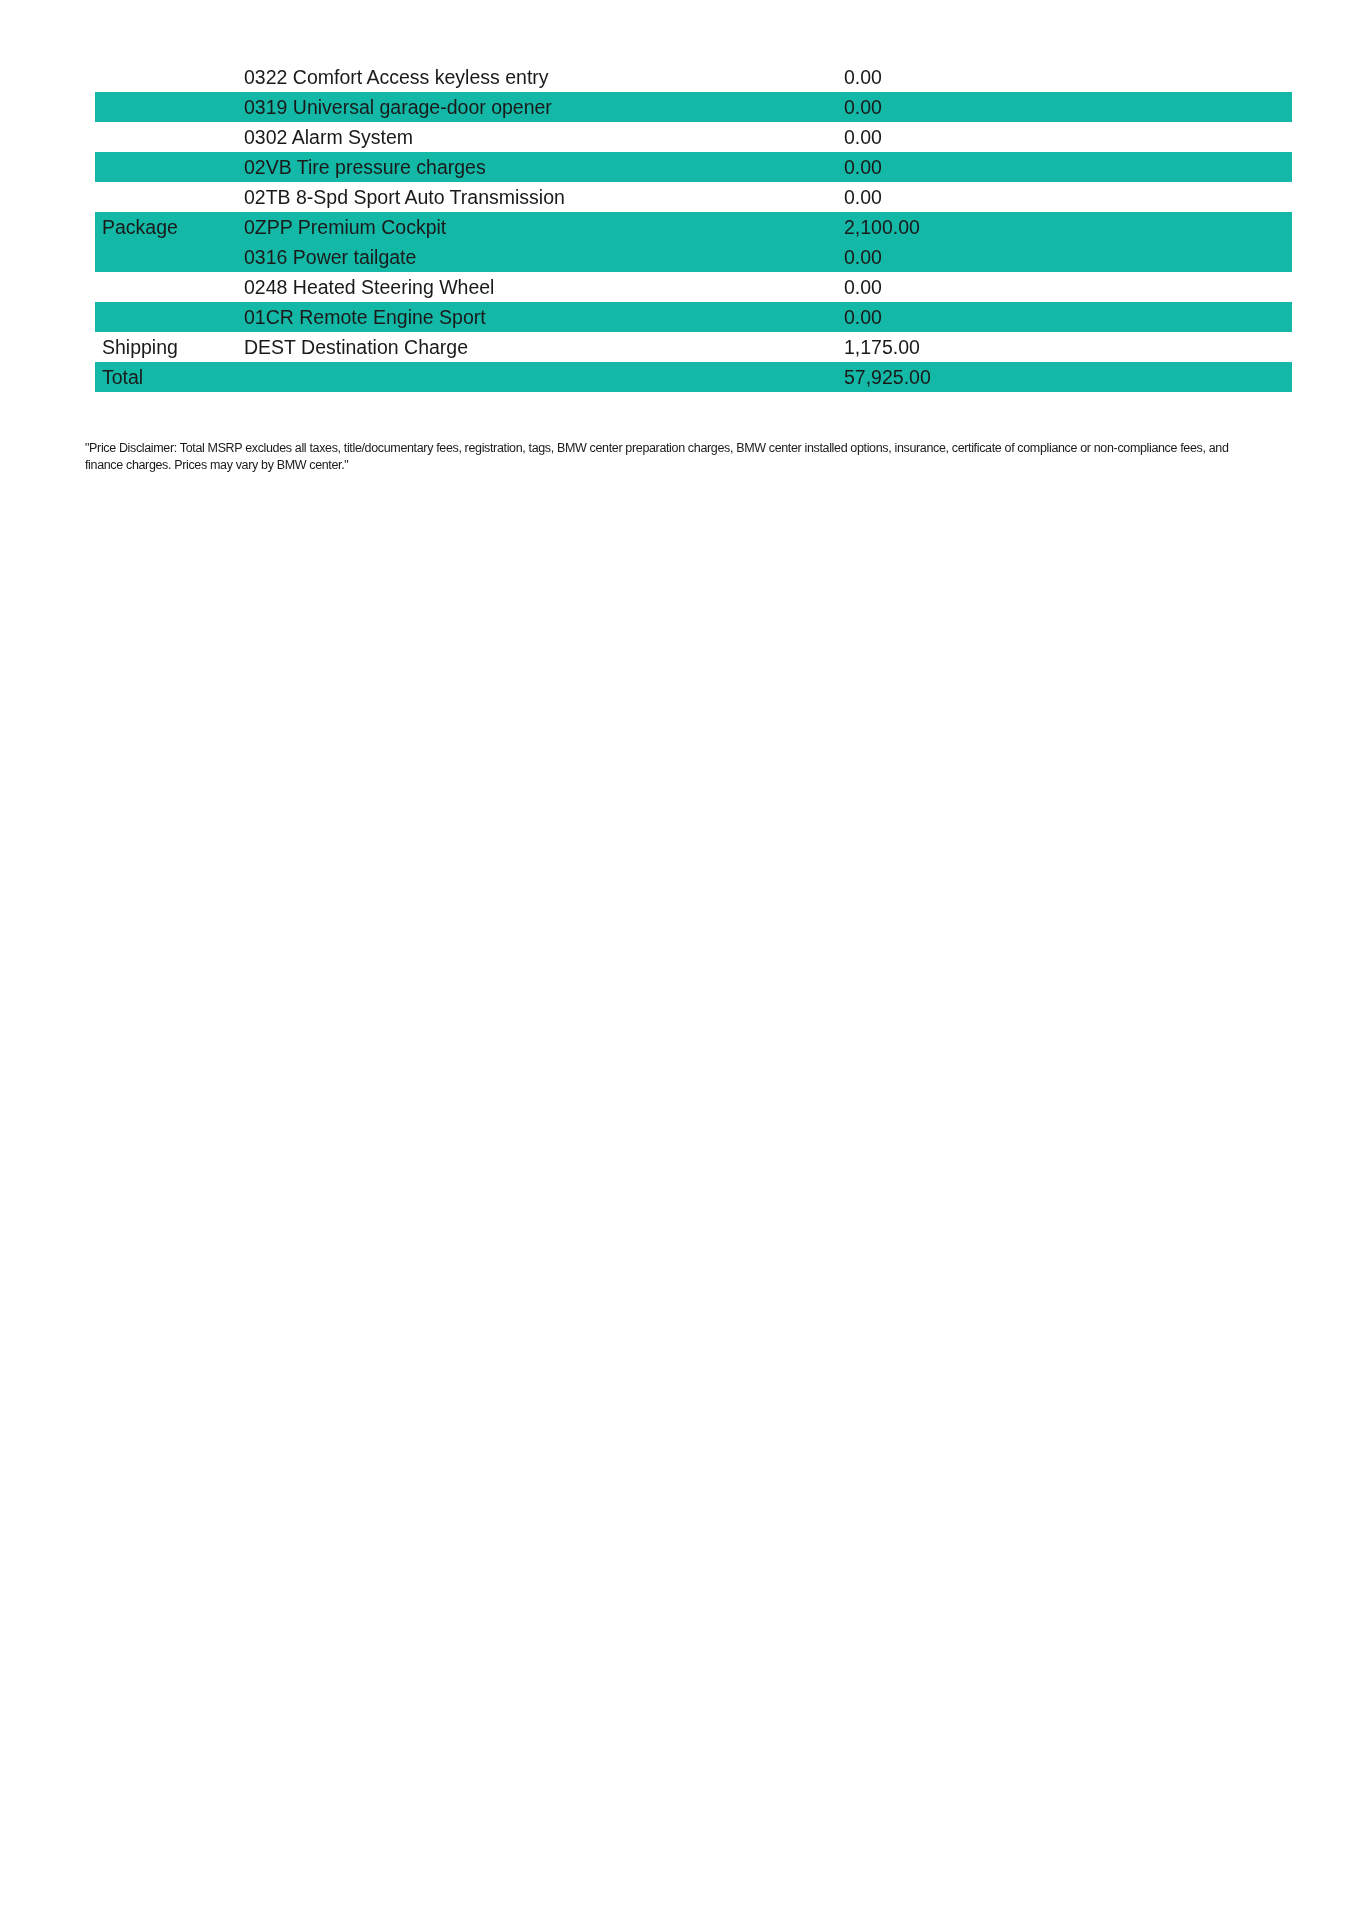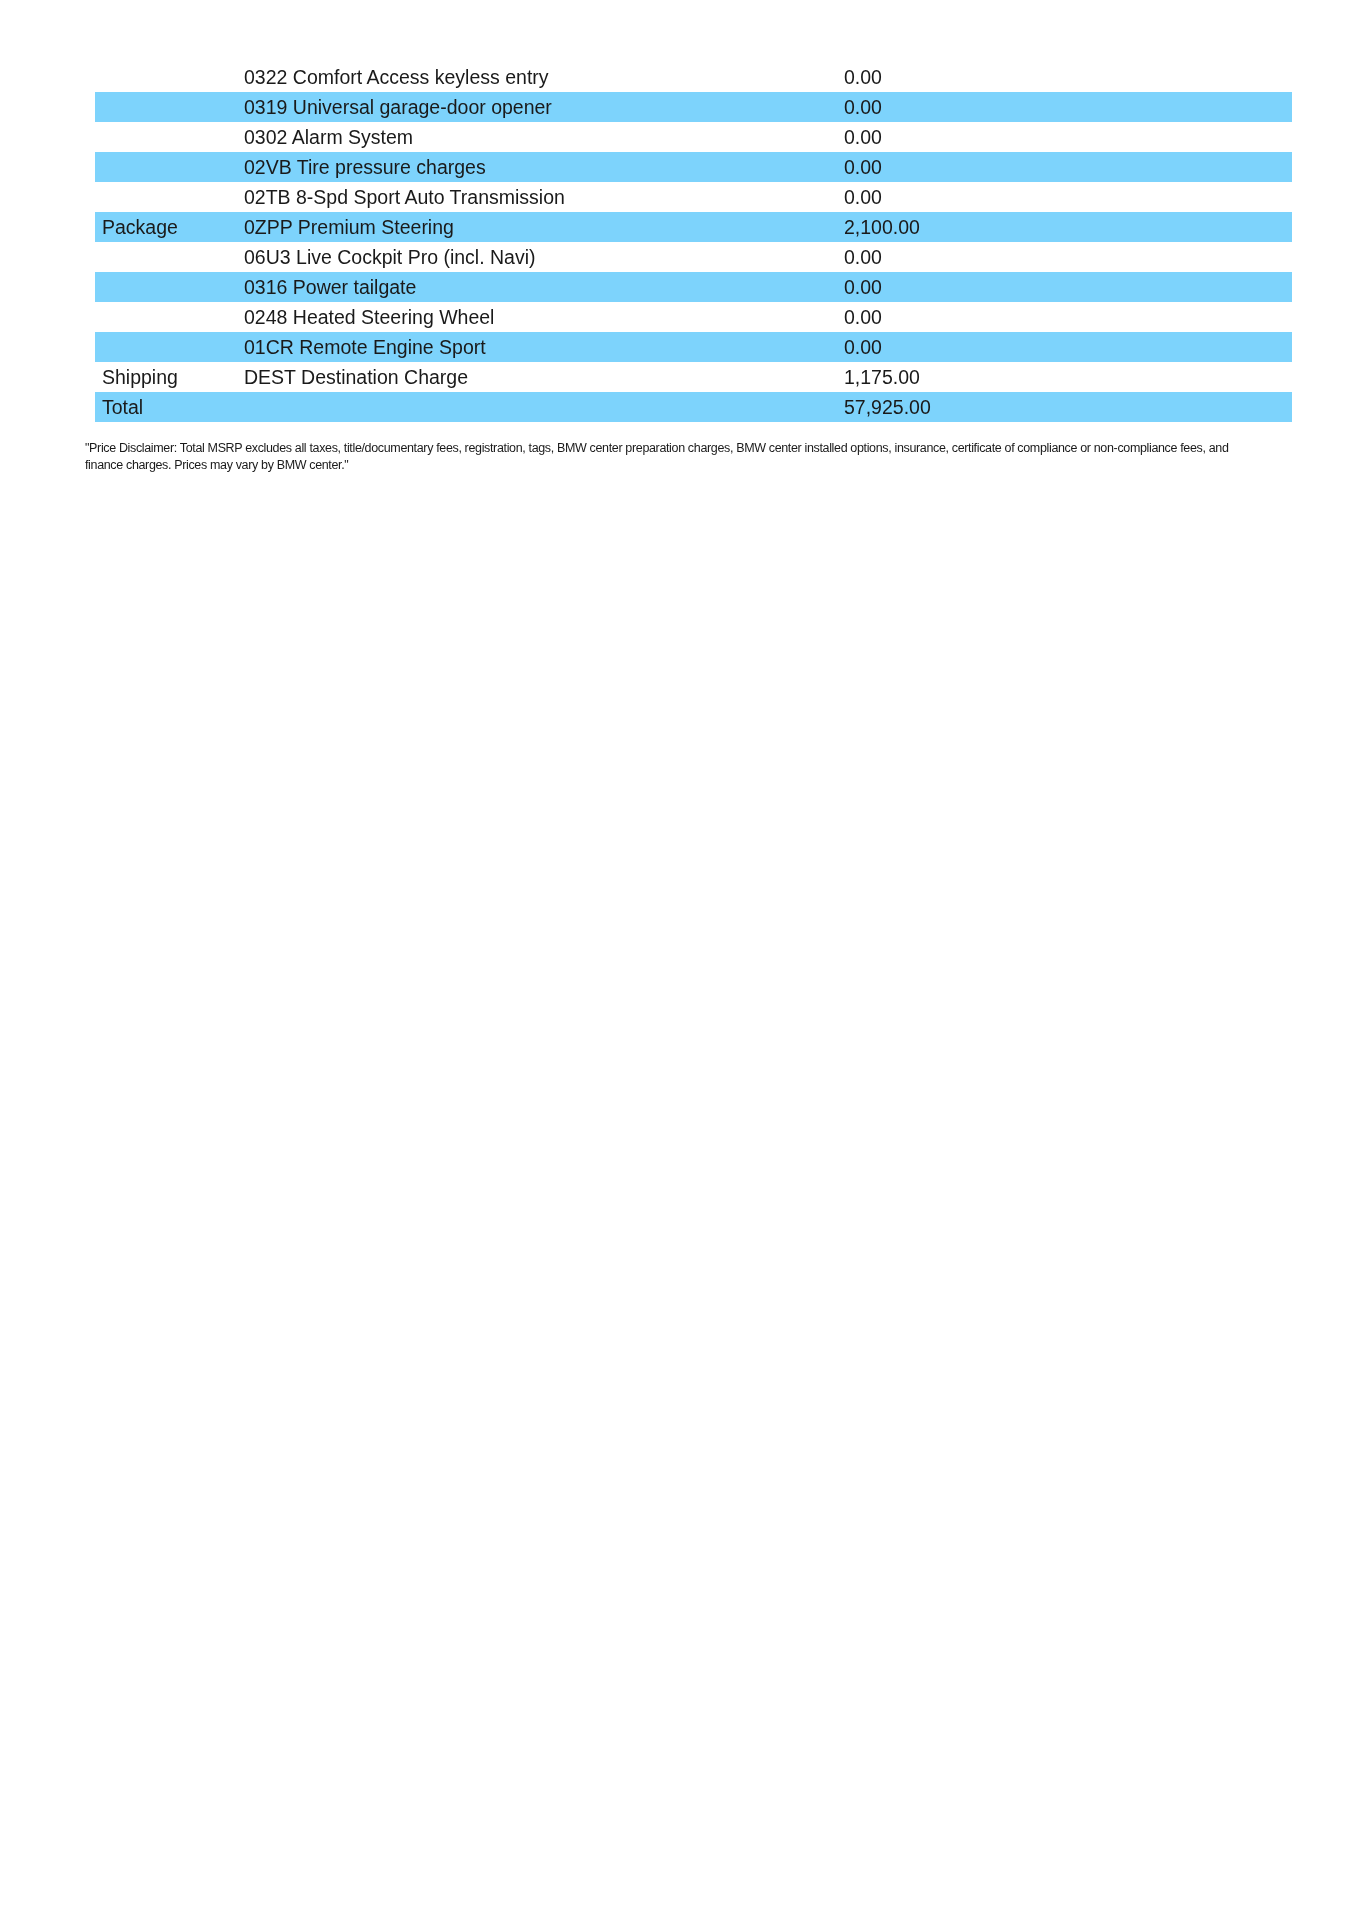--- a/index.html
+++ b/index.html
@@ -27,21 +27,21 @@
     top: 62px;
     left: 95px;
     width: 1180px;
     border-collapse: collapse;
     table-layout: fixed;
   }
   .pricing-table tr {
     height: 30px;
   }
   .pricing-table tr.shaded td {
-    background: #7dd3fc;
+    background: #14b8a6;
   }
   .pricing-table td {
     padding: 0;
     vertical-align: middle;
     font-size: 19.5px;
     line-height: 30px;
     color: #1a1a1a;
   }
   td.col-category {
     width: 140px;
@@ -105,28 +105,22 @@
           <td class="col-pad"></td>
         </tr>
         <tr>
           <td class="col-category"></td>
           <td class="col-desc">02TB 8-Spd Sport Auto Transmission</td>
           <td class="col-price">0.00</td>
           <td class="col-pad"></td>
         </tr>
         <tr class="shaded">
           <td class="col-category">Package</td>
-          <td class="col-desc">0ZPP Premium Steering</td>
+          <td class="col-desc">0ZPP Premium Cockpit</td>
           <td class="col-price">2,100.00</td>
-          <td class="col-pad"></td>
-        </tr>
-        <tr>
-          <td class="col-category"></td>
-          <td class="col-desc">06U3 Live Cockpit Pro (incl. Navi)</td>
-          <td class="col-price">0.00</td>
           <td class="col-pad"></td>
         </tr>
         <tr class="shaded">
           <td class="col-category"></td>
           <td class="col-desc">0316 Power tailgate</td>
           <td class="col-price">0.00</td>
           <td class="col-pad"></td>
         </tr>
         <tr>
           <td class="col-category"></td>

